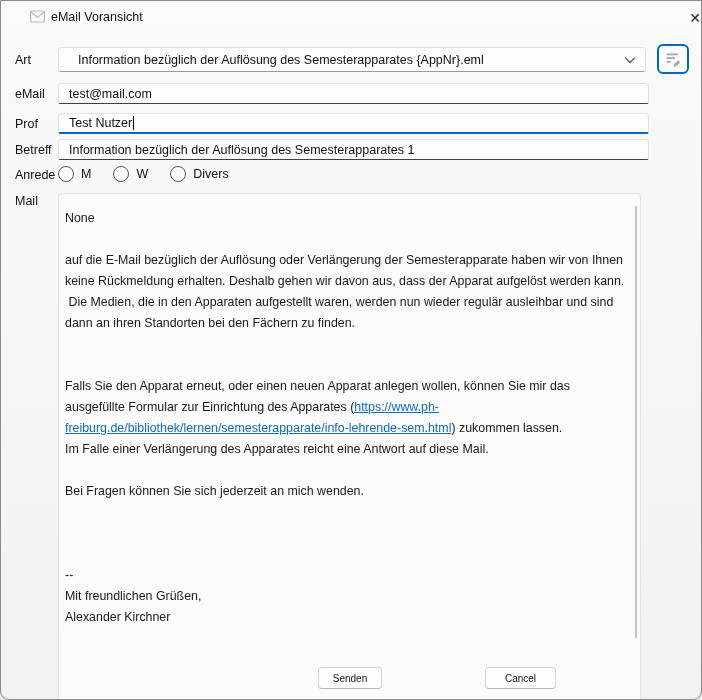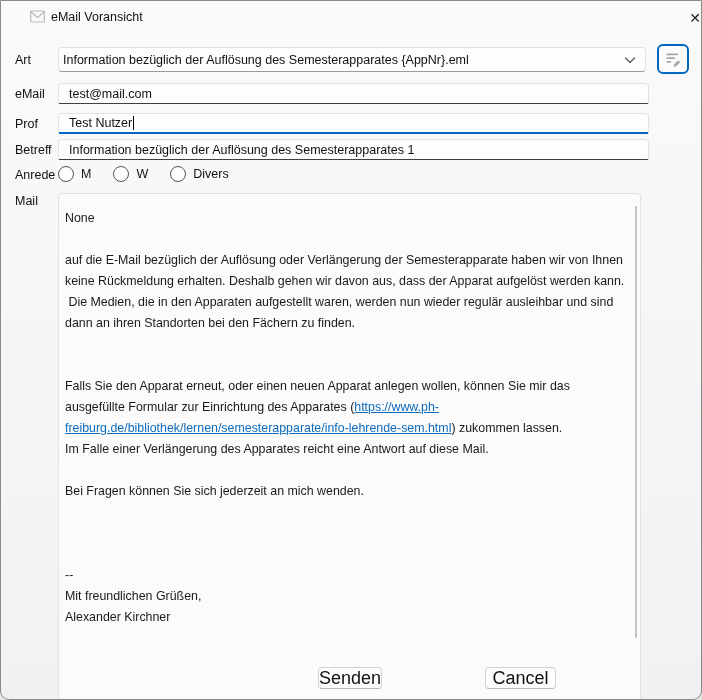--- a/index.html
+++ b/index.html
@@ -31,21 +31,21 @@
     font-size:12.5px; color:#111;
     display:flex; align-items:center; padding:0 10px; white-space:nowrap; overflow:hidden;
   }
   .field.focused { border-bottom:2px solid #0067c0; }
   .caret { display:inline-block; width:1px; height:14px; background:#000; margin-left:1px; }
   
   .combo {
     position:absolute; left:57px; top:46px; width:588px; height:25px;
     background:#fdfdfd; border:1px solid #e2e2e2; border-bottom-color:#9a9a9a;
     border-radius:4px; font-size:12.5px; color:#111;
-    display:flex; align-items:center; padding:0 26px 0 4px; white-space:nowrap; overflow:hidden;
+    display:flex; align-items:center; padding:0 26px 0 19px; white-space:nowrap; overflow:hidden;
   }
   .combo .chev { position:absolute; right:9px; top:8px; }
   .edit-btn {
     position:absolute; left:656px; top:43px; width:32px; height:30px;
     background:#fbfbfb; border:2px solid #0067c0; border-radius:6px;
     display:flex; align-items:center; justify-content:center; cursor:default;
   }
   
   .radio-group { position:absolute; left:57px; top:164px; height:18px; display:flex; align-items:center; }
   .radio { display:flex; align-items:center; margin-right:22px; }
@@ -67,21 +67,21 @@
   }
   .mailtext .link { color:#0f6cbd; text-decoration:underline; cursor:pointer;text-align:right; }
   .vscroll {
     position:absolute; right:3px; top:12px; width:2.5px; height:432px;
     background:#c3c3c3; border-radius:2px;
   }
   
   .btn {
     position:absolute; top:666px; height:22px;
     background:#fdfdfd; border:1px solid #d2d2d2; border-bottom-color:#b9b9b9;
-    border-radius:4px; font-size:18px; color:#111;
+    border-radius:4px; font-size:10px; color:#111;
     display:flex; align-items:center; justify-content:center; cursor:default;
     font-family:"Liberation Sans", sans-serif;
   }
   .btn.senden { left:317px; width:64px; }
   .btn.cancel { left:484px; width:71px; }
 </style>
 </head>
 <body>
 
 <div class="window">

